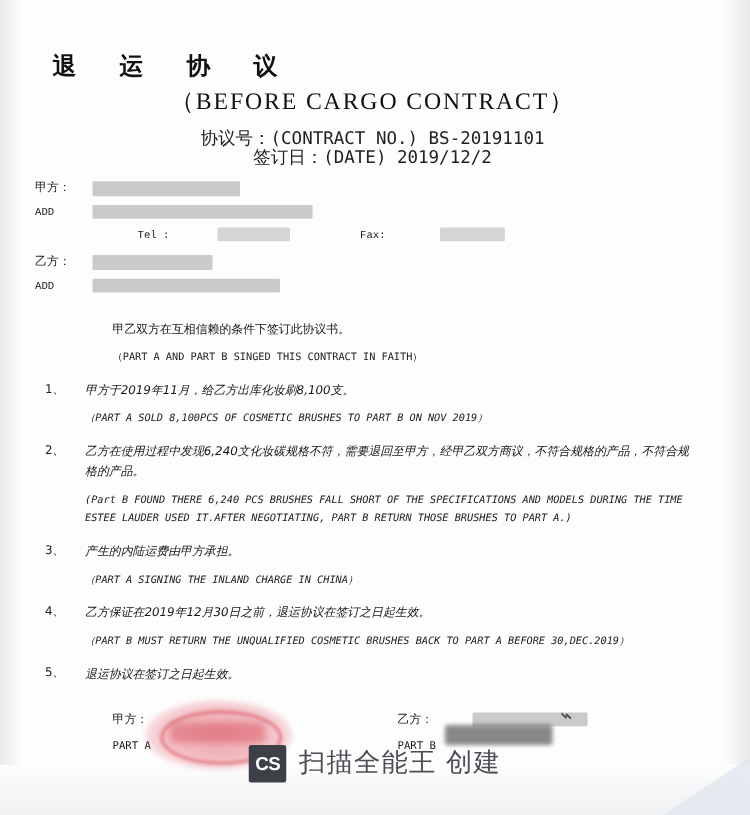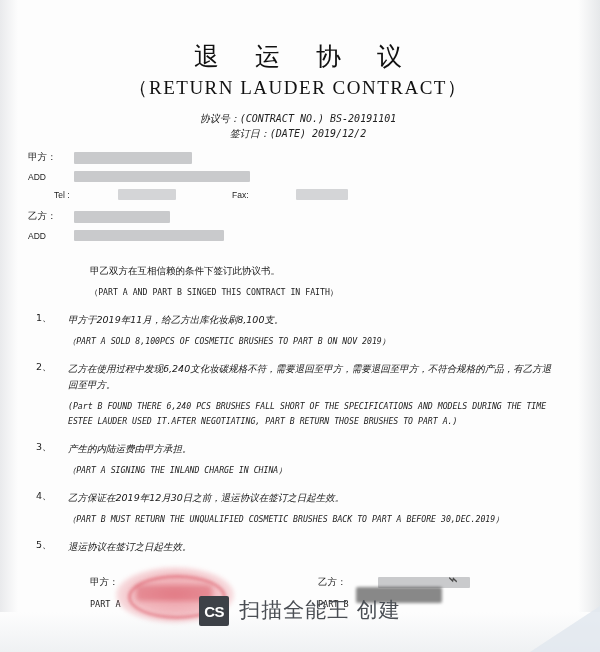--- a/index.html
+++ b/index.html
@@ -48,45 +48,44 @@
   }
 
   .doc {
     position: absolute;
     left: 28px;
     top: 30px;
     width: 540px;
   }
 
   .title-cn {
-    text-align: center;
-    font-family: "DejaVu Sans", sans-serif;
-    font-size: 25px;
+    text-align: left;
+    font-family: "DejaVu Sans", sans-serif;
+    font-size: 19px;
     letter-spacing: 14px;
-    font-weight: 400;
+    font-weight: 700;
     color: #111;
     margin: 10px 0 2px 0;
     text-indent: 14px;
   }
   .title-en {
     text-align: center;
     font-family: "Liberation Serif", serif;
     font-size: 19px;
     letter-spacing: 1.5px;
     color: #111;
     margin: 0 0 10px 0;
   }
 
   .meta {
     text-align: center;
     font-family: "DejaVu Sans Mono", monospace;
-    font-size: 10px;
+    font-size: 14px;
     color: #222;
     line-height: 15px;
-    font-style: italic;
   }
   .meta .row { display: block; }
 
   .block {
     margin-top: 6px;
     font-size: 10px;
   }
 
   .field-row {
     display: flex;
@@ -96,21 +95,21 @@
     font-size: 9.5px;
     color: #1c1c1c;
   }
   .field-label {
     width: 46px;
     flex: 0 0 46px;
     font-family: "DejaVu Sans", sans-serif;
     font-size: 9.5px;
   }
   .field-label.mono {
-    font-family: Liberation Sans, sans-serif;
+    font-family: Liberation Mono, monospace;
     font-size: 8.5px;
   }
   .redact {
     background: #c9cacc;
     filter: blur(0.6px);
     height: 11px;
     border-radius: 1px;
     display: inline-block;
   }
   .redact.tall { height: 12px; }
@@ -263,40 +262,40 @@
 
 <div class="page">
   <div class="scan-edge-left"></div>
   <div class="scan-edge-right"></div>
   <div class="scan-bottom"></div>
   <div class="corner-tri"></div>
 
   <div class="doc">
 
     <div class="title-cn">退 运 协 议</div>
-    <div class="title-en">（RETURN LAUDER CONTRACT）</div>
+    <div class="title-en">（BEFORE CARGO CONTRACT）</div>
 
     <div class="meta">
       <span class="row">协议号：(CONTRACT NO.) BS-20191101</span>
       <span class="row">签订日：(DATE) 2019/12/2</span>
     </div>
 
     <div class="block">
 
       <div class="field-row" style="margin-top:10px;">
         <span class="field-label">甲方：</span>
         <span class="redact tall" style="width:118px;"></span>
       </div>
 
       <div class="field-row">
         <span class="field-label mono">ADD</span>
         <span class="redact" style="width:176px;"></span>
       </div>
 
-      <div class="field-row" style="margin-left:26px;gap:30px;">
+      <div class="field-row" style="margin-left:82px;gap:30px;">
         <span class="field-label mono" style="width:34px;flex:0 0 34px;">Tel :</span>
         <span class="redact light" style="width:58px;"></span>
         <span class="field-label mono" style="width:34px;flex:0 0 34px;margin-left:26px;">Fax:</span>
         <span class="redact light" style="width:52px;"></span>
       </div>
 
       <div class="field-row" style="margin-top:10px;">
         <span class="field-label">乙方：</span>
         <span class="redact tall" style="width:96px;"></span>
       </div>
@@ -317,21 +316,21 @@
       <div class="clause-num">1、</div>
       <div class="clause-body">
         <div class="para-cn">甲方于2019年11月，给乙方出库化妆刷8,100支。</div>
         <div class="para-en">（PART A SOLD 8,100PCS OF COSMETIC BRUSHES  TO PART B ON NOV 2019）</div>
       </div>
     </div>
 
     <div class="clause">
       <div class="clause-num">2、</div>
       <div class="clause-body">
-        <div class="para-cn">乙方在使用过程中发现6,240文化妆碳规格不符，需要退回至甲方，需要退回至甲方，不符合规格的产品，有乙方退回至甲方。</div>
+        <div class="para-cn">乙方在使用过程中发现6,240文化妆碳规格不符，需要退回至甲方，经甲乙双方商议，不符合规格的产品，不符合规格的产品。</div>
         <div class="para-en">(Part B FOUND THERE 6,240 PCS BRUSHES FALL SHORT OF THE SPECIFICATIONS AND MODELS DURING THE TIME ESTEE LAUDER USED IT.AFTER NEGOTIATING, PART B RETURN THOSE BRUSHES TO PART A.)</div>
       </div>
     </div>
 
     <div class="clause">
       <div class="clause-num">3、</div>
       <div class="clause-body">
         <div class="para-cn">产生的内陆运费由甲方承担。</div>
         <div class="para-en">（PART A SIGNING THE INLAND CHARGE IN CHINA）</div>
       </div>

